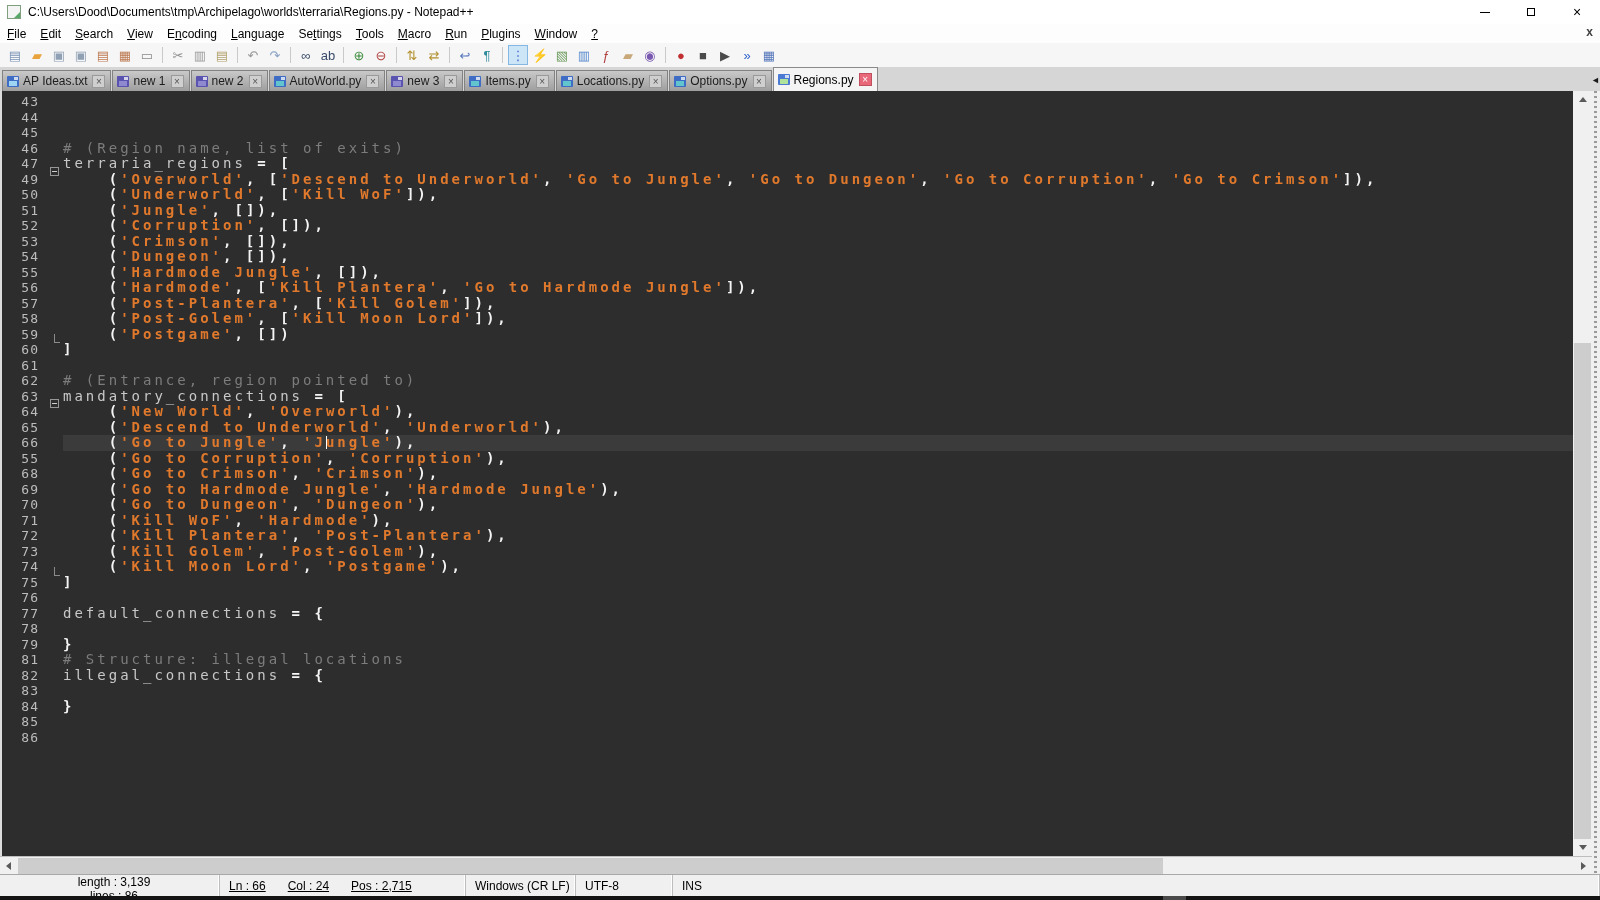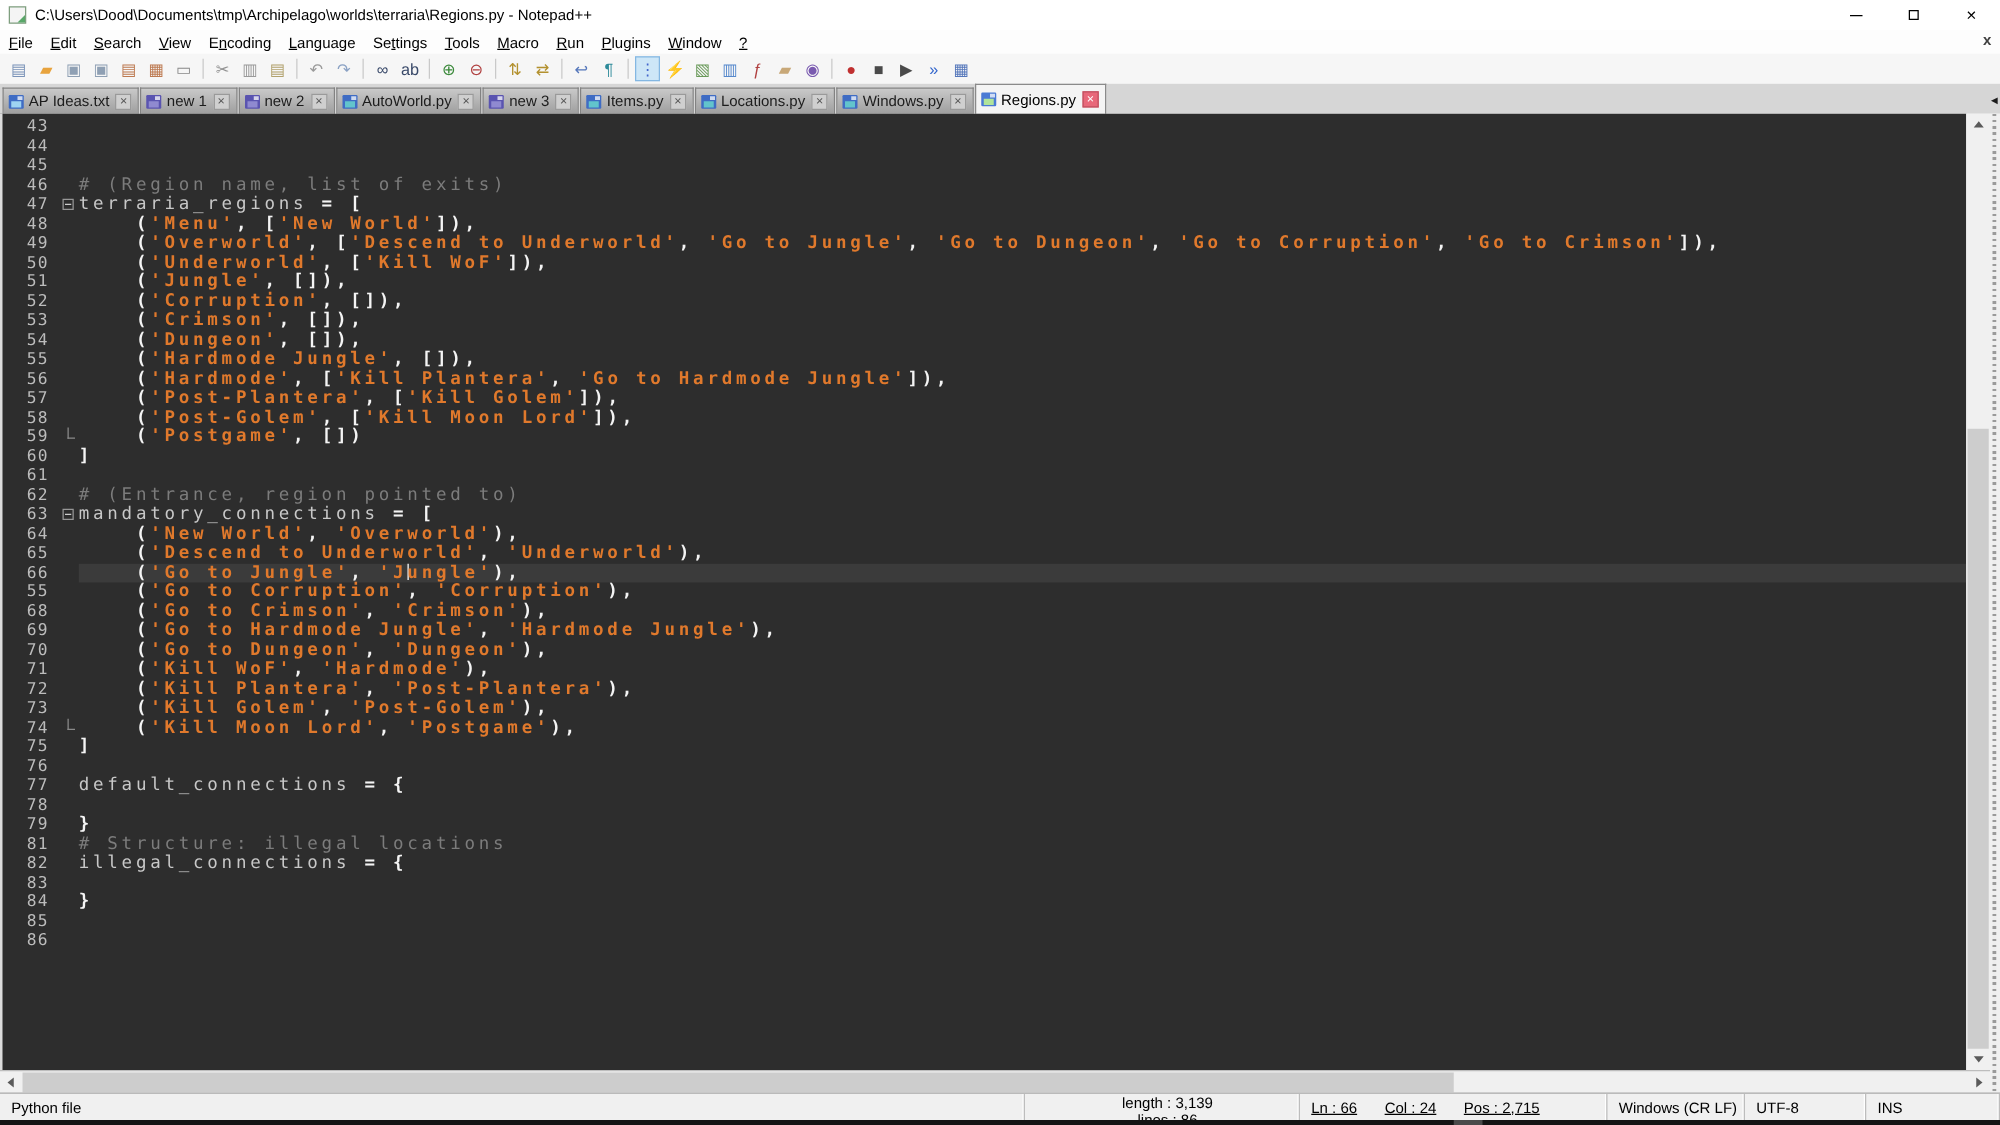--- a/index.html
+++ b/index.html
@@ -36,21 +36,21 @@
   .tab.active { height:24px; background:#f4f4f4; color:#000; border-color:#8a8a8a; }
   .floppy { width:12px; height:11px; margin-right:4px; position:relative; flex:none; border-radius:1px; }
   .floppy-label { position:absolute; left:2px; bottom:1px; width:8px; height:5px; }
   .floppy::before { content:""; position:absolute; right:1px; top:1px; width:4px; height:3px; background:rgba(255,255,255,.75); }
   .tab-close { width:13px; height:13px; margin-left:5px; background:#cfcfcf; border:1px solid #9a9a9a; color:#555; font-size:10px; line-height:11px; text-align:center; flex:none; }
   .tab.active .tab-close { background:#e8687a; border-color:#c05060; color:#fff; }
   #tab-scroll { position:absolute; right:0; bottom:6px; font-size:9px; color:#1a1a1a; }
 
   
   #editor { position:absolute; left:0; top:91px; width:1573px; height:765px; background:#2d2d2d; overflow:hidden; border-left:2px solid #dcdcdc; padding-top:3px; }
-  .row { display:flex; height:15.5px; align-items:flex-start; font-family:"DejaVu Sans Mono", monospace; font-size:14px; line-height:15.5px; }
+  .row { display:flex; height:15.5px; align-items:center; font-family:"DejaVu Sans Mono", monospace; font-size:14px; line-height:15.5px; }
   .lnum { width:44px; flex:none; text-align:right; padding-right:7px; color:#bcbcbc; font-size:13px; letter-spacing:1px; }
   .fold { width:17px; flex:none; border-left:1px solid #606060; position:relative; }
   .ltext { flex:1; white-space:pre; letter-spacing:3px; color:#c8c8c8; }
   .row.cur .fold, .row.cur .ltext { background:#3b3b3b; }
   .s { color:#e0792c; font-weight:bold; }
   .o { color:#f4f4f4; font-weight:bold; }
   .i { color:#c8c8c8; }
   .c { color:#7c7c7c; }
   .caret { display:inline-block; width:1px; margin-right:-1px; height:13px; background:#ffffff; vertical-align:-2px; }
   .fold-box { position:absolute; left:3px; top:3px; width:9px; height:9px; border:1px solid #979797; }
@@ -274,21 +274,21 @@
         <span class="floppy" style="background: rgb(63, 108, 196);">
           <span class="floppy-label" style="background: rgb(98, 196, 204);"></span>
         </span>
         <span class="tab-label">Locations.py</span>
         <span class="tab-close">×</span>
       </div>
       <div class="tab">
         <span class="floppy" style="background: rgb(63, 108, 196);">
           <span class="floppy-label" style="background: rgb(98, 196, 204);"></span>
         </span>
-        <span class="tab-label">Windows.py</span>
+        <span class="tab-label">Options.py</span>
         <span class="tab-close">×</span>
       </div>
       <div class="tab active">
         <span class="floppy" style="background: rgb(74, 122, 212);">
           <span class="floppy-label" style="background: rgb(176, 228, 154);"></span>
         </span>
         <span class="tab-label">Regions.py</span>
         <span class="tab-close">×</span>
       </div>
       <div id="tab-scroll">◄</div>
@@ -314,27 +314,20 @@
         <span class="lnum">46</span>
         <span class="fold"></span>
         <span class="ltext"><span class="c"># (Region name, list of exits)</span></span>
       </div>
       <div class="row">
         <span class="lnum">47</span>
         <span class="fold">
           <span class="fold-box"></span>
         </span>
         <span class="ltext"><span class="i">terraria_regions </span><span class="o">= [</span></span>
-      </div>
-      <div class="row">
-        <span class="lnum">48</span>
-        <span class="fold">
-          <span class="fold-v"></span>
-        </span>
-        <span class="ltext"><span class="o">    (</span><span class="s">'Menu'</span><span class="o">, [</span><span class="s">'New World'</span><span class="o">]),</span></span>
       </div>
       <div class="row">
         <span class="lnum">49</span>
         <span class="fold">
           <span class="fold-v"></span>
         </span>
         <span class="ltext"><span class="o">    (</span><span class="s">'Overworld'</span><span class="o">, [</span><span class="s">'Descend to Underworld'</span><span class="o">, </span><span class="s">'Go to Jungle'</span><span class="o">, </span><span class="s">'Go to Dungeon'</span><span class="o">, </span><span class="s">'Go to Corruption'</span><span class="o">, </span><span class="s">'Go to Crimson'</span><span class="o">]),</span></span>
       </div>
       <div class="row">
         <span class="lnum">50</span>
@@ -576,21 +569,20 @@
     <div class="sb-btn" id="hleft">
         <span class="tri left"></span>
       </div>
     <div class="sb-btn" id="hright">
         <span class="tri right"></span>
       </div>
   </div>
   <div id="right-edge"></div>
 
   <div id="statusbar">
-    <div class="sb-sec" id="sb-doctype">Python file</div>
     <div class="sb-sec" id="sb-len">
       <span>length : 3,139</span>
         <span class="sb-gap"></span>
       <span>lines : 86</span>
     </div>
     <div class="sb-sec" id="sb-pos">
       <span>Ln : 66</span>
         <span class="sb-gap"></span>
       <span>Col : 24</span>
         <span class="sb-gap"></span>

